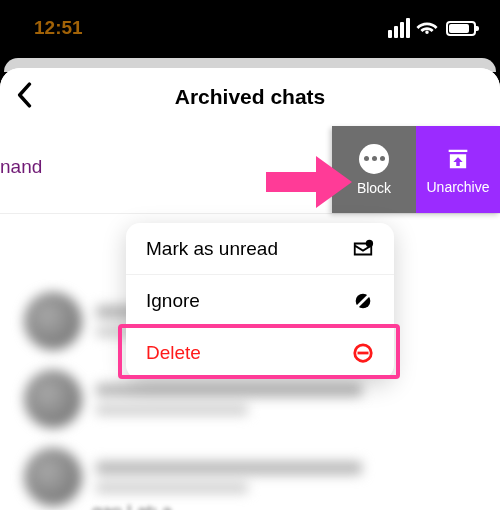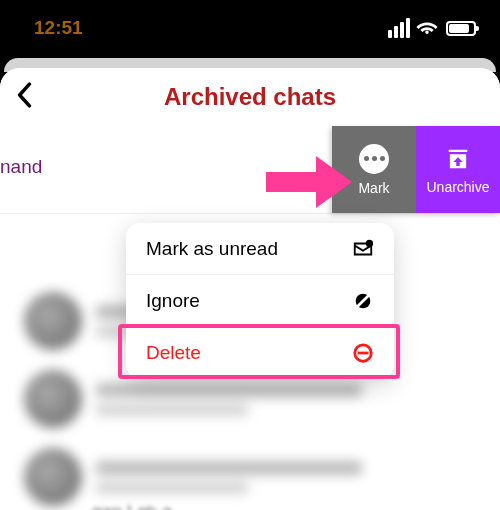--- a/index.html
+++ b/index.html
@@ -35,21 +35,21 @@
     .screen {
       position: absolute; top: 68px; left: 0; right: 0; bottom: 0;
       background: #fff; border-radius: 20px 20px 0 0; overflow: hidden;
     }
 
     .navbar {
       height: 58px; display: flex; align-items: center; padding: 0 16px;
       background: #fff; position: relative;
     }
     .back-btn { font-size: 32px; font-weight: 300; cursor: pointer; width:36px; }
-    .title { position:absolute; left:0; right:0; text-align:center; font-size: 24px; font-weight: 700; color:#b91c1c; pointer-events:none; }
+    .title { position:absolute; left:0; right:0; text-align:center; font-size: 21px; font-weight: 700; color:#000000; pointer-events:none; }
 
     .chat-row {
       height: 88px; position: relative; background: #fff;
       border-bottom: 1px solid #eee;
     }
     .chat-name { position:absolute; left: 0; top: 30px; font-size:19px; color:#701a75; }
     .actions {
       position:absolute; right:0; top:0; bottom:0; display:flex;
       box-shadow: -2px 2px 5px rgba(0,0,0,0.2);
     }
@@ -152,21 +152,21 @@
     <span class="chat-name">nand</span>
     <div class="actions">
       <div class="action-btn more-btn">
         <div class="dots-circle">
           <div class="dots">
               <div class="dot"></div>
               <div class="dot"></div>
               <div class="dot"></div>
             </div>
         </div>
-        <span class="action-label">Mark</span>
+        <span class="action-label">Block</span>
       </div>
       <div class="action-btn unarchive-btn">
         <svg class="unarchive-icon" viewBox="0 0 24 24">
           <path fill="#fff" d="M20 6H4V4h16v2zM5 8v12h14V8H5zm7 2.5 4 4h-2.5V18h-3v-3.5H8l4-4z"></path>
         </svg>
         <span class="action-label">Unarchive</span>
       </div>
     </div>
   </div>
 

